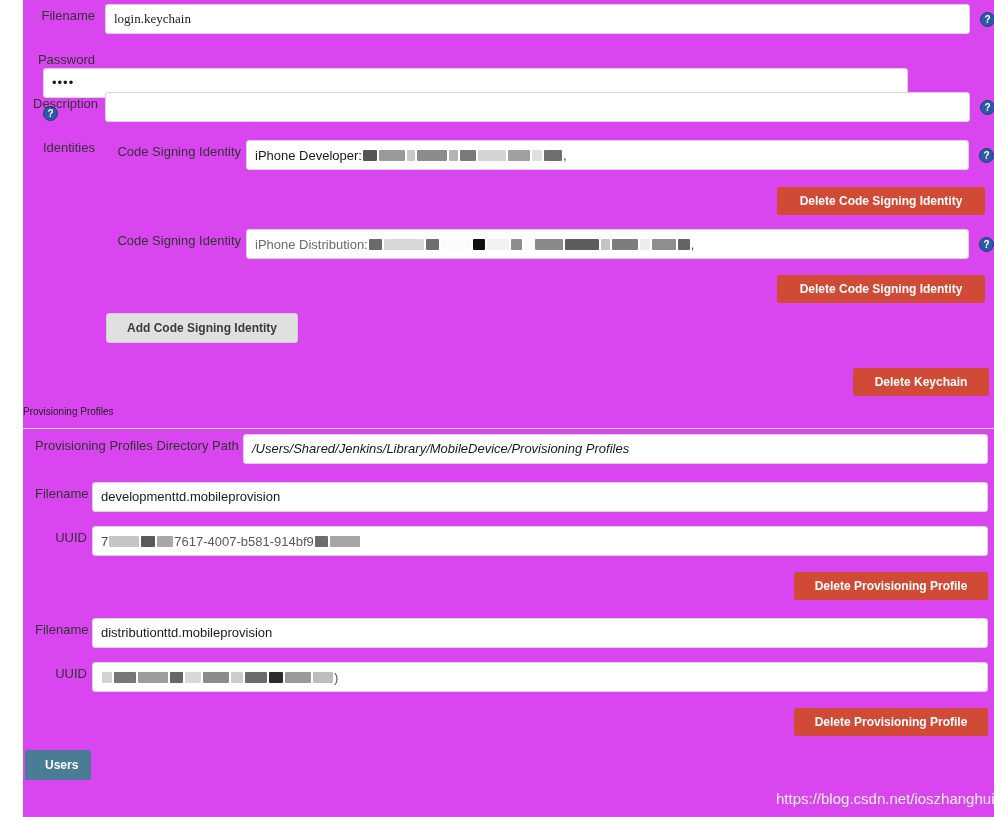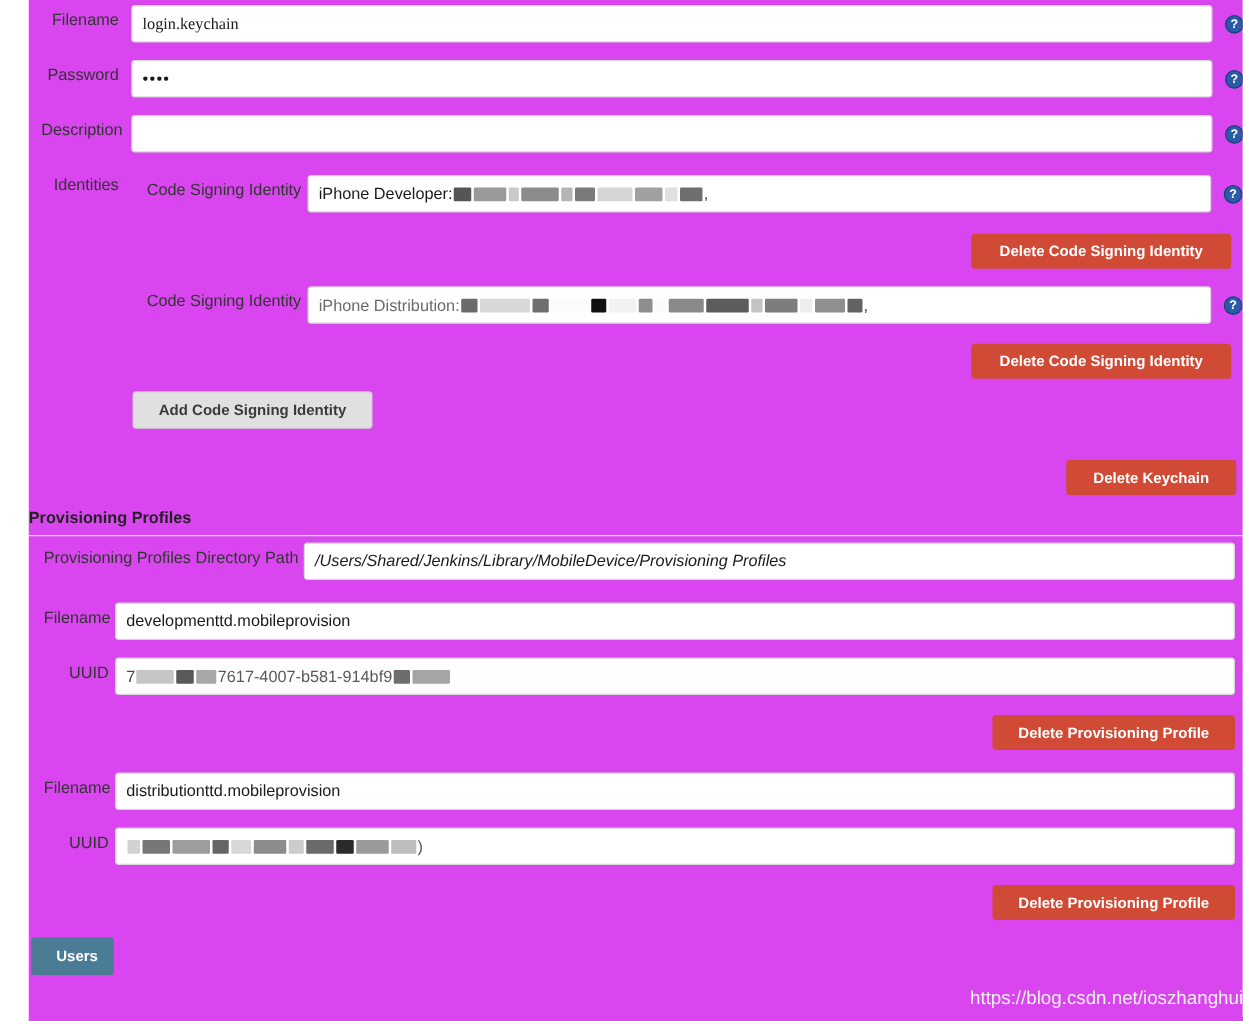--- a/index.html
+++ b/index.html
@@ -93,22 +93,22 @@
     color: #ffffff;
     height: 30px;
     line-height: 30px;
     border-radius: 2px;
     padding: 0 20px;
   }
 
   
   .section-title {
     position: absolute;
-    font-size: 13px;
-    font-weight: bold;
+    font-size: 10px;
+    font-weight: normal;
     color: #222222;
   }
   .divider {
     position: absolute;
     height: 1px;
     background: #e3e3e3;
   }
 
   
   .redact {
@@ -133,21 +133,21 @@
 <body>
 
 <div class="page">
 
   <div class="row" style="left:10px; top:4px;">
     <div class="lbl" style="width:62px;">Filename</div>
     <div class="field" style="width:865px; margin-left:10px;font-family:Liberation Serif, serif;">login.keychain</div>
     <div class="help" style="margin-left:10px; margin-top:8px;">?</div>
   </div>
 
-  <div class="row" style="left:10px; top:48px;">
+  <div class="row" style="left:10px; top:48px;flex-direction:column;">
     <div class="lbl" style="width:62px;">Password</div>
     <div class="field" style="width:865px; margin-left:10px; letter-spacing:1px;">••••</div>
     <div class="help" style="margin-left:10px; margin-top:8px;">?</div>
   </div>
 
   <div class="row" style="left:10px; top:92px;">
     <div class="lbl" style="width:62px;">Description</div>
     <div class="field" style="width:865px; margin-left:10px;"></div>
     <div class="help" style="margin-left:10px; margin-top:8px;">?</div>
   </div>

